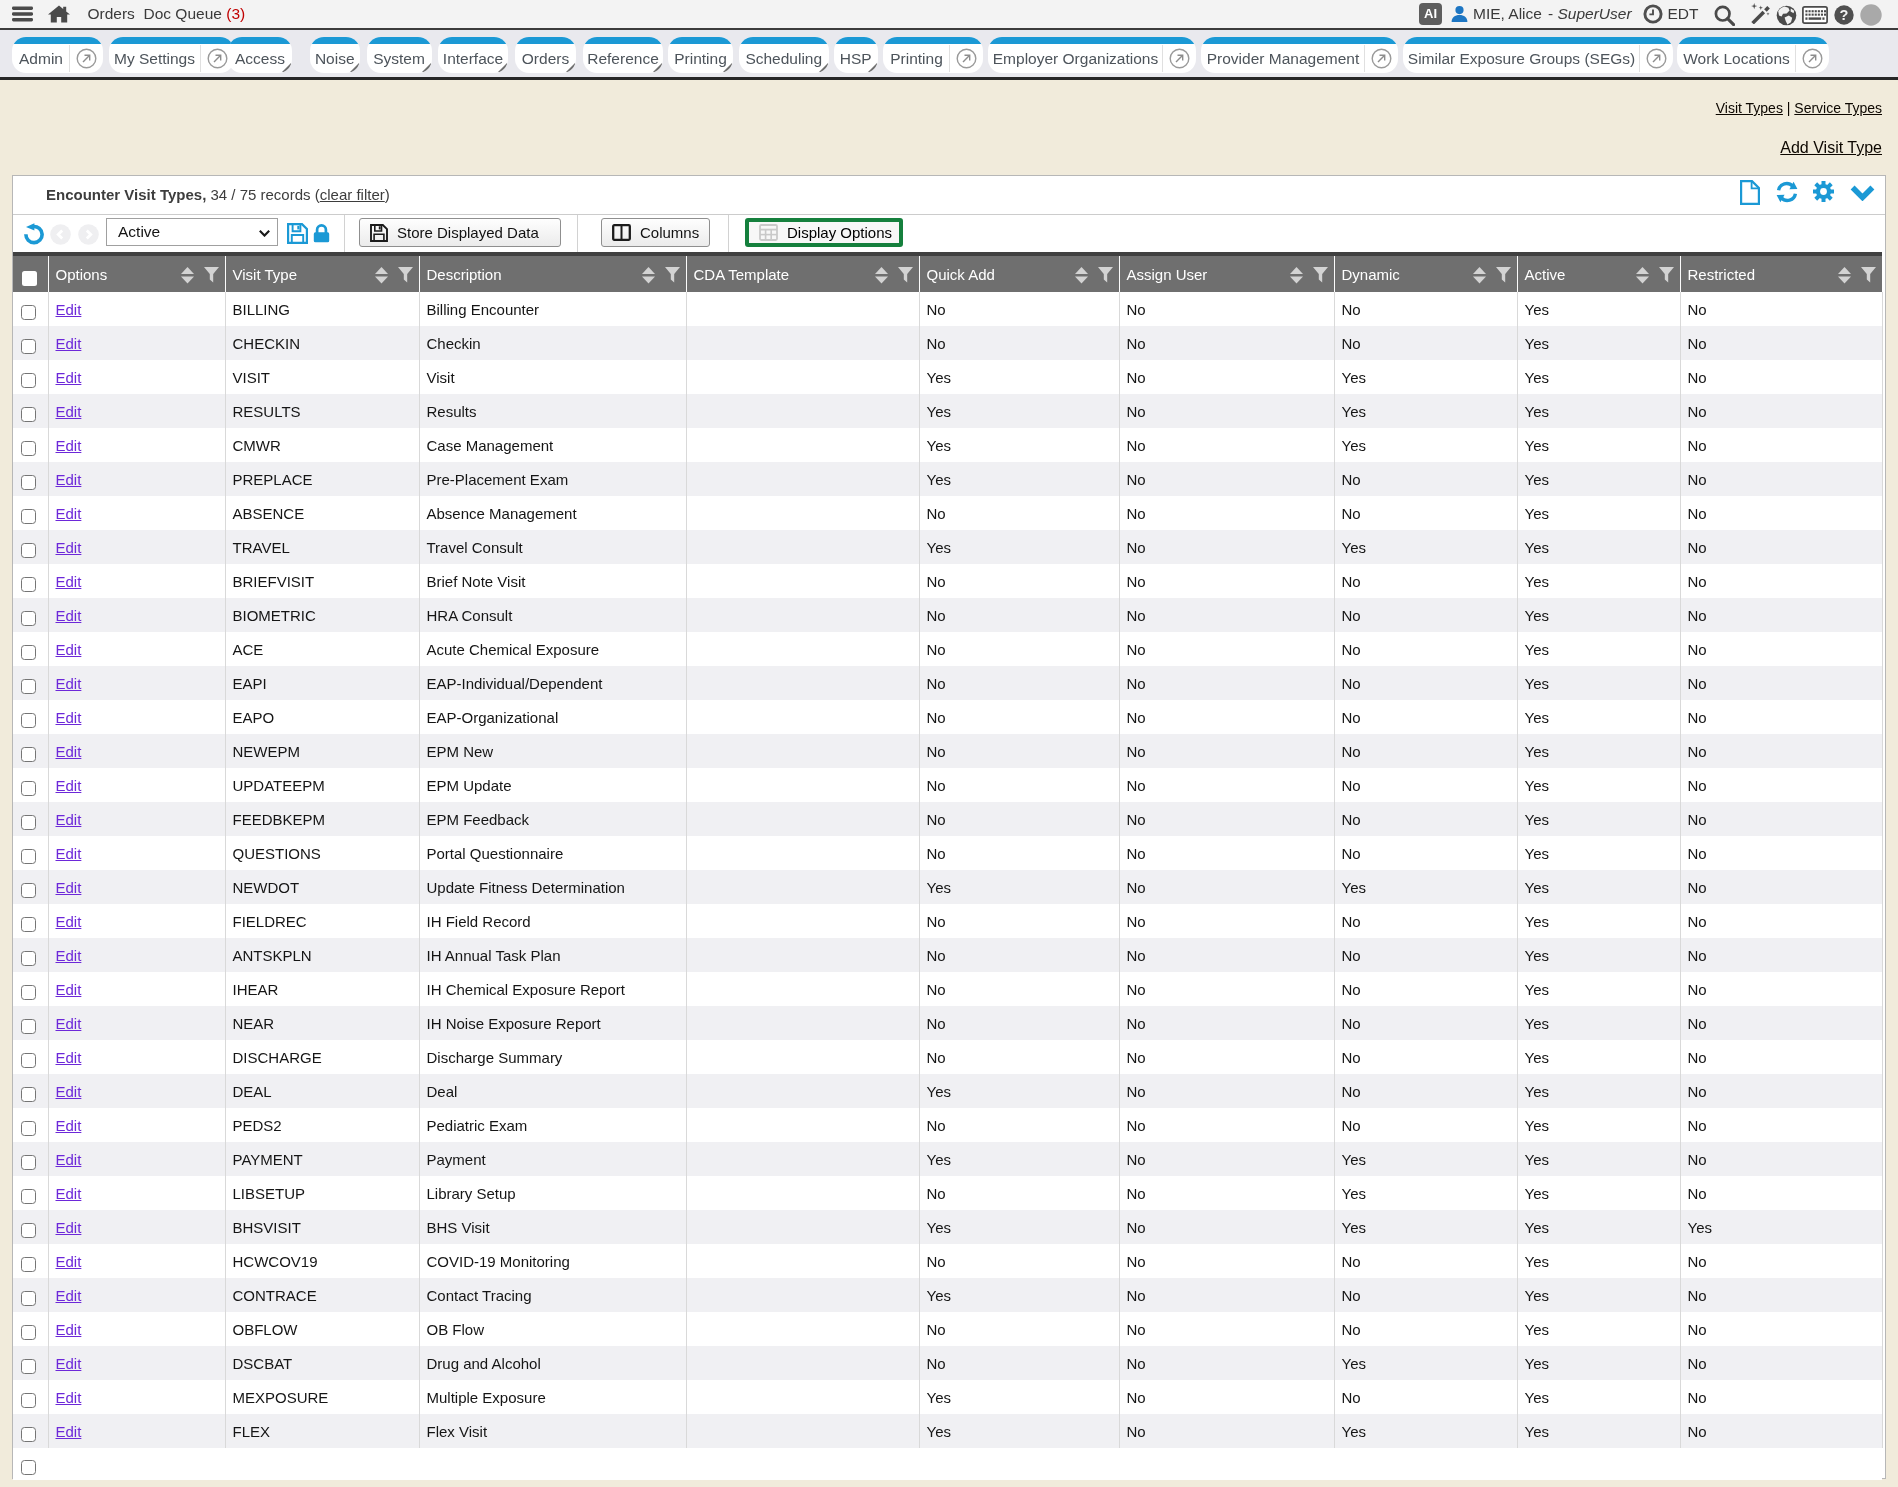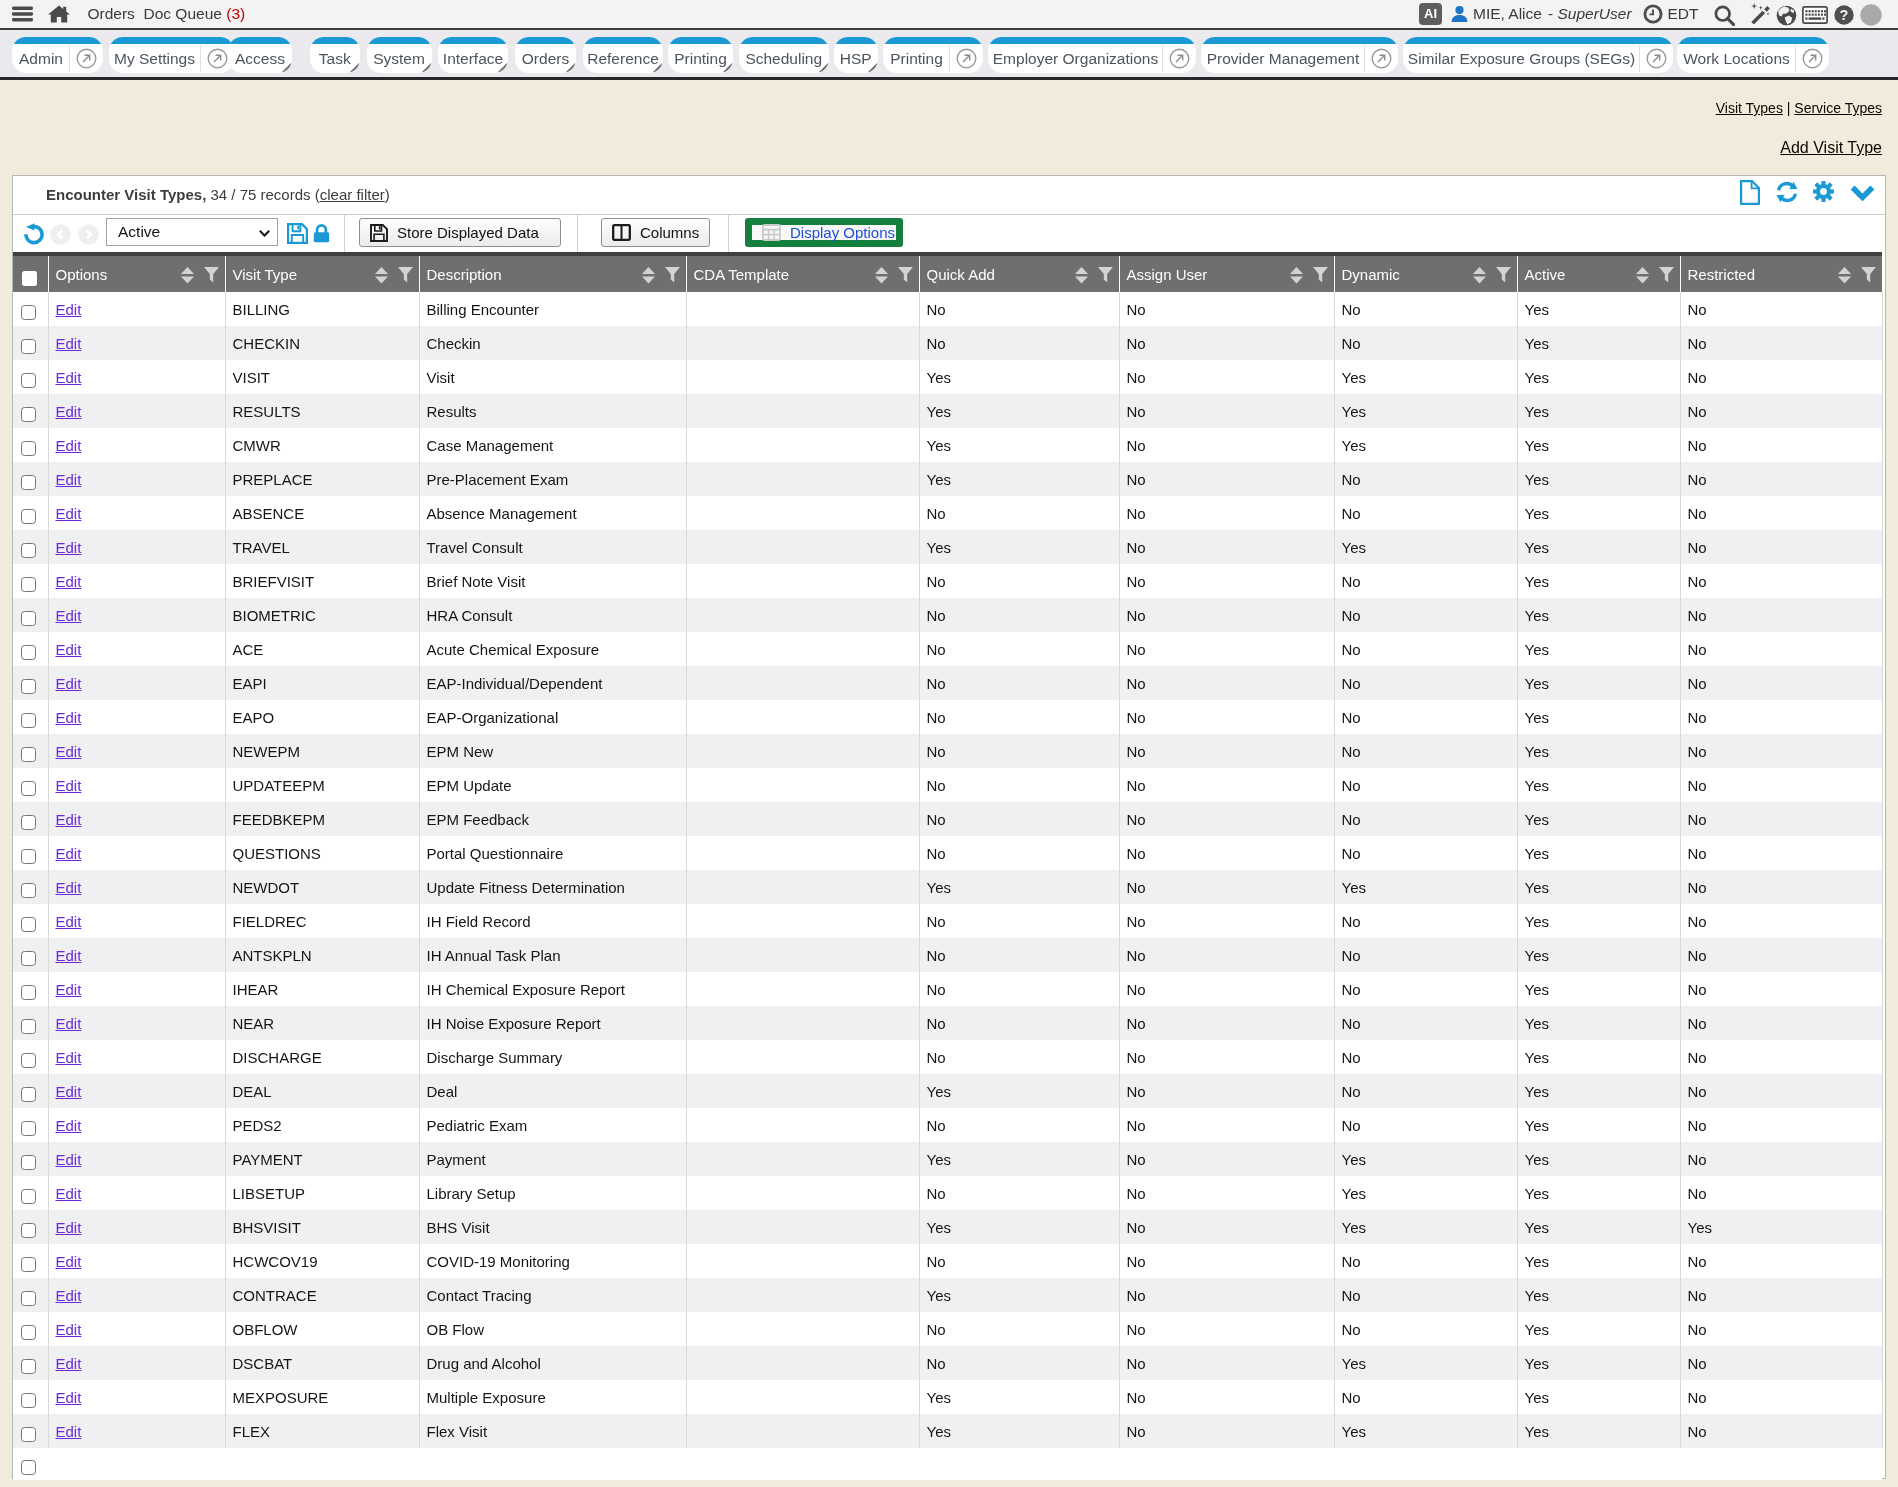--- a/index.html
+++ b/index.html
@@ -14,21 +14,21 @@
 .tico{position:absolute;right:0;width:33px;top:7px;bottom:0;display:flex;align-items:center;justify-content:center}
 .tri{position:absolute;right:1px;bottom:1px;width:0;height:0;border-bottom:9px solid #6e6e6e;border-left:9px solid transparent}
 a.plink{color:#0d0700;text-decoration:underline}
 #panel{position:absolute;left:12px;top:175px;width:1874px;height:1304px;background:#fff;border:1px solid #b7b7b7}
 #ptitle{position:absolute;left:46px;top:186px;font-size:15px;color:#3d3d3d;white-space:nowrap}
 #ptitle b{font-weight:bold}
 #ptitle a{color:#3d3d3d;text-decoration:underline}
 .sep{position:absolute;top:215px;height:37px;width:1px;background:#d2d2d2}
 .btn{position:absolute;top:218px;height:29px;background:linear-gradient(#fefefe,#ebebeb);border:1px solid #8f8f8f;border-radius:3px;font-size:15px;color:#111;display:flex;align-items:center;white-space:nowrap}
 .btn svg{margin:0 9px 0 10px}
-.btn.dis{background:#f7f7f7;border:7px solid #15803d;color:#1d4ed8}
+.btn.dis{background:#f7f7f7;border:4px solid #15803d;color:#000000}
 #seldiv{position:absolute;left:106px;top:218px;width:172px;height:28px;border:1px solid #a0a0a0;background:#fff;font-size:15.5px;color:#141414}
 #seldiv span{position:absolute;left:11px;top:4px}
 #seldiv svg{position:absolute;right:7px;top:11px}
 #gtbl{position:absolute;left:13px;top:252px;border-collapse:collapse;table-layout:fixed;width:1869px;font-size:15px;color:#151515}
 #gtbl th{height:38px;background:#6f6f6f;border-top:4px solid #404040;border-right:1px solid #fbfbfb;color:#fff;font-weight:normal;text-align:left;padding:0 0 0 7px;position:relative;font-size:15px}
 #gtbl th:last-child{border-right:none}
 #gtbl td{height:34px;border-right:1px solid #d9d9d9;padding:0 0 0 7px;white-space:nowrap;overflow:hidden}
 #gtbl tr.alt td{background:#f0f0f3}
 #gtbl tr.foot td{height:32px;border-right:none;background:#fff}
 .htx{display:inline-block;vertical-align:middle}
@@ -145,21 +145,21 @@
         </svg>
       </div>
     </div>
 <div class="tab" style="left:228px;width:64px">
       <div class="cap"></div>
       <div class="tlbl" style="right:0">Access</div>
       <div class="tri"></div>
     </div>
 <div class="tab" style="left:310px;width:49.5px">
       <div class="cap"></div>
-      <div class="tlbl" style="right:0">Task</div>
+      <div class="tlbl" style="right:0">Noise</div>
       <div class="tri"></div>
     </div>
 <div class="tab" style="left:366.5px;width:65px">
       <div class="cap"></div>
       <div class="tlbl" style="right:0">System</div>
       <div class="tri"></div>
     </div>
 <div class="tab" style="left:438px;width:70px">
       <div class="cap"></div>
       <div class="tlbl" style="right:0">Interface</div>

